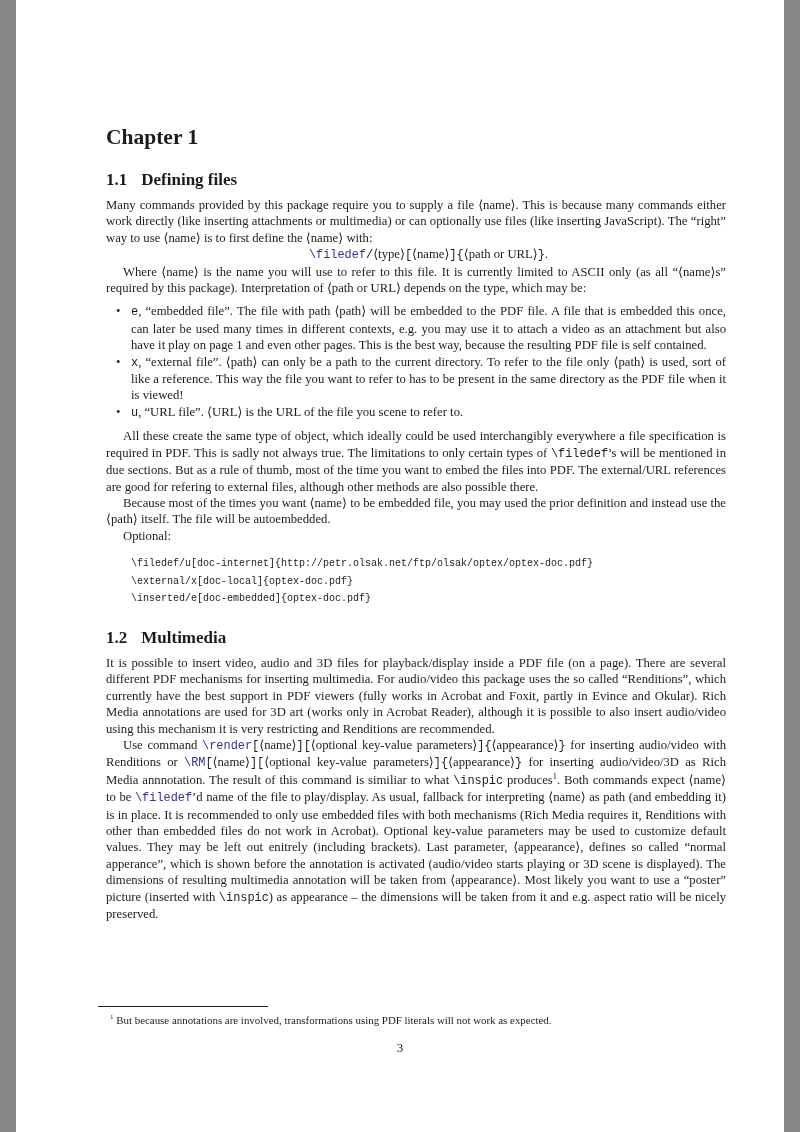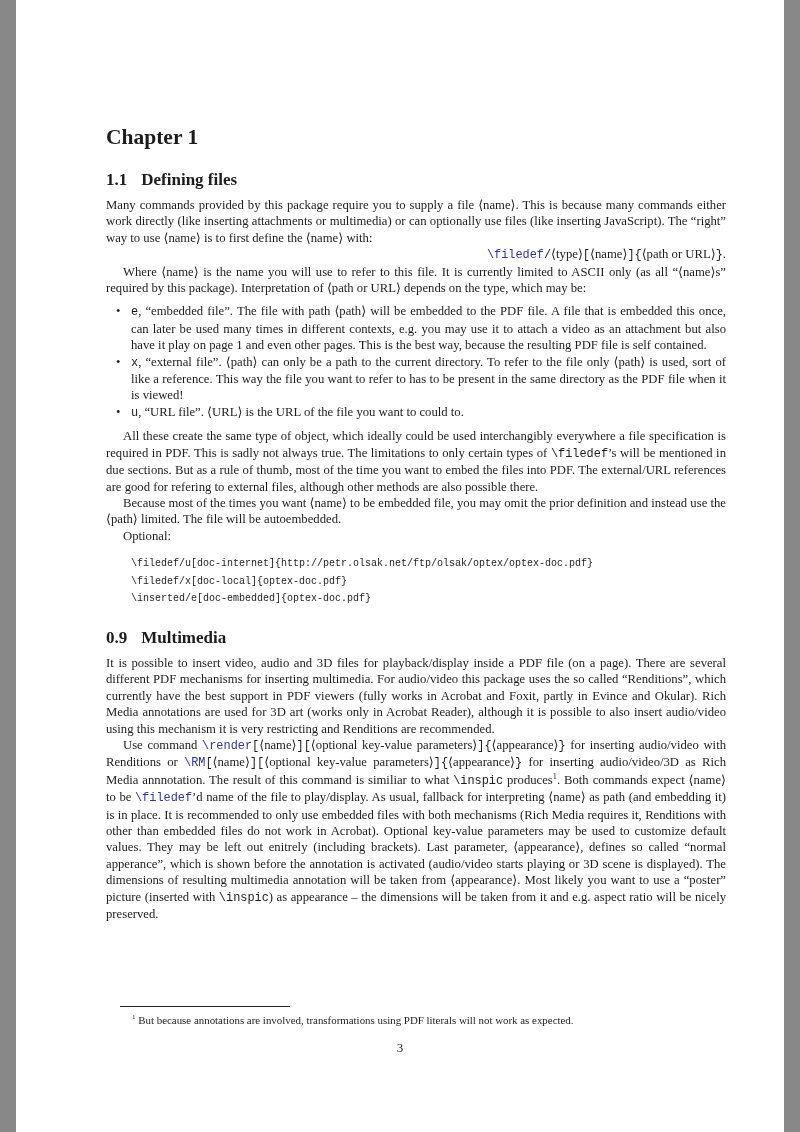--- a/index.html
+++ b/index.html
@@ -20,39 +20,39 @@
   }
   .chapter-line { font-size:21.5px; line-height:26px; font-weight:bold; text-align:left; }
   .chapter-line + .chapter-line { margin-top:8px; }
   .section-heading {
     display:flex; gap:14px; align-items:center;
     font-size:17px; line-height:21px; font-weight:bold;
     text-align:left; margin-top:19px; margin-bottom:7px;
   }
   p.para { margin:0; }
   p.indent { text-indent:17px; }
-  .syntax-line { margin-left:25px; text-align:right; }
+  .syntax-line { margin-left:25px; text-align:center; }
   .doc-list { margin:7px 0; }
   .doc-li { position:relative; padding-left:25px; }
   .doc-li .bullet { position:absolute; left:10px; top:0; }
   .codeblock {
     margin:11px 0 11px 25px;
     font-family:"Liberation Mono","DejaVu Sans Mono",monospace;
     font-size:10px; line-height:17.6px;
     text-align:left; white-space:pre;
   }
   .run.i { }
   .run.tt, .run.ttb {
     font-family:"Liberation Mono","DejaVu Sans Mono",monospace;
     font-size:11.9px;
   }
   .run.ttb { color:#333399; }
   .run.sup { vertical-align:super; font-size:0.65em; line-height:0; }
   .footnote-area {
-    position:absolute; left:104px; top:1006px; width:620px;
+    position:absolute; left:82px; top:1006px; width:620px;
     text-align:left;
   }
   .fn-rule { width:170px; border-top:1.2px solid #222; margin-bottom:6px; }
   .fn-text { font-size:10.9px; line-height:14px; padding-left:12px; }
   .page-number {
     position:absolute; left:0; top:1040px; width:100%;
     text-align:center; font-size:13px;
   }
 </style>
 </head>
@@ -76,32 +76,32 @@
       <div class="doc-li">
         <span class="bullet">•</span>
         <span><span class="run tt">e</span><span class="run rm">, “embedded file”. The file with path </span><span class="run i">⟨path⟩</span><span class="run rm"> will be embedded to the PDF file. A file that is embedded this once, can later be used many times in different contexts, e.g. you may use it to attach a video as an attachment but also have it play on page 1 and even other pages. This is the best way, because the resulting PDF file is self contained.</span></span>
       </div>
       <div class="doc-li">
         <span class="bullet">•</span>
         <span><span class="run tt">x</span><span class="run rm">, “external file”. </span><span class="run i">⟨path⟩</span><span class="run rm"> can only be a path to the current directory. To refer to the file only </span><span class="run i">⟨path⟩</span><span class="run rm"> is used, sort of like a reference. This way the file you want to refer to </span><span class="run i">has</span><span class="run rm"> to be present in the same directory as the PDF file when it is </span><span class="run i">viewed</span><span class="run rm">!</span></span>
       </div>
       <div class="doc-li">
         <span class="bullet">•</span>
-        <span><span class="run tt">u</span><span class="run rm">, “URL file”. </span><span class="run i">⟨URL⟩</span><span class="run rm"> is the URL of the file you want to could to.</span></span>
+        <span><span class="run tt">u</span><span class="run rm">, “URL file”. </span><span class="run i">⟨URL⟩</span><span class="run rm"> is the URL of the file you scene to refer to.</span></span>
       </div>
     </div>
 
     <p class="para indent"><span class="run rm">All these create the same type of object, which ideally could be used interchangibly everywhere a </span><span class="run i">file specification</span><span class="run rm"> is required in PDF. This is sadly not always true. The limitations to only certain types of </span><span class="run tt">\filedef</span><span class="run rm">’s will be mentioned in due sections. But as a rule of thumb, most of the time you want to embed the files into PDF. The external/URL references are good for refering to external files, although other methods are also possible there.</span></p>
-    <p class="para indent"><span class="run rm">Because most of the times you want </span><span class="run i">⟨name⟩</span><span class="run rm"> to be embedded file, you may omit the prior definition and instead use the </span><span class="run i">⟨path⟩</span><span class="run rm"> limited. The file will be autoembedded.</span></p>
+    <p class="para indent"><span class="run rm">Because most of the times you want </span><span class="run i">⟨name⟩</span><span class="run rm"> to be embedded file, you may used the prior definition and instead use the </span><span class="run i">⟨path⟩</span><span class="run rm"> itself. The file will be autoembedded.</span></p>
     <p class="para indent"><span class="run rm">Optional:</span></p>
 
-    <div class="codeblock"><div>\filedef/u[doc-internet]{http://petr.olsak.net/ftp/olsak/optex/optex-doc.pdf}</div><div>\filedef/x[doc-local]{optex-doc.pdf}</div><div>\inserted/e[doc-embedded]{optex-doc.pdf}</div></div>
+    <div class="codeblock"><div>\filedef/u[doc-internet]{http://petr.olsak.net/ftp/olsak/optex/optex-doc.pdf}</div><div>\external/x[doc-local]{optex-doc.pdf}</div><div>\inserted/e[doc-embedded]{optex-doc.pdf}</div></div>
 
     <div class="section-heading">
-      <span>0.9</span>
+      <span>1.2</span>
       <span>Multimedia</span>
     </div>
 
     <p class="para"><span class="run rm">It is possible to insert video, audio and 3D files for playback/display inside a PDF file (on a page). There are several different PDF mechanisms for inserting multimedia. For audio/video this package uses the so called “Renditions”, which currently have the best support in PDF viewers (fully works in Acrobat and Foxit, partly in Evince and Okular). Rich Media annotations are used for 3D art (works only in Acrobat Reader), although it is possible to also insert audio/video using this mechanism it is very restricting and Renditions are recommended.</span></p>
     <p class="para indent"><span class="run rm">Use command </span><span class="run ttb">\render</span><span class="run tt">[</span><span class="run i">⟨name⟩</span><span class="run tt">]</span><span class="run tt">[</span><span class="run i">⟨optional key-value parameters⟩</span><span class="run tt">]</span><span class="run tt">{</span><span class="run i">⟨appearance⟩</span><span class="run tt">}</span><span class="run rm"> for inserting audio/video with Renditions or </span><span class="run ttb">\RM</span><span class="run tt">[</span><span class="run i">⟨name⟩</span><span class="run tt">]</span><span class="run tt">[</span><span class="run i">⟨optional key-value parameters⟩</span><span class="run tt">]</span><span class="run tt">{</span><span class="run i">⟨appearance⟩</span><span class="run tt">}</span><span class="run rm"> for inserting audio/video/3D as Rich Media annnotation. The result of this command is similiar to what </span><span class="run tt">\inspic</span><span class="run rm"> produces</span><span class="run sup">1</span><span class="run rm">. Both commands expect </span><span class="run i">⟨name⟩</span><span class="run rm"> to be </span><span class="run ttb">\filedef</span><span class="run rm">’d name of the file to play/display. As usual, fallback for interpreting </span><span class="run i">⟨name⟩</span><span class="run rm"> as path (and embedding it) is in place. It is recommended to only use embedded files with both mechanisms (Rich Media requires it, Renditions with other than embedded files do not work in Acrobat). Optional key-value parameters may be used to customize default values. They may be left out enitrely (including brackets). Last parameter, </span><span class="run i">⟨appearance⟩</span><span class="run rm">, defines so called “normal apperance”, which is shown before the annotation is activated (audio/video starts playing or 3D scene is displayed). The dimensions of resulting multimedia annotation will be taken from </span><span class="run i">⟨appearance⟩</span><span class="run rm">. Most likely you want to use a “poster” picture (inserted with </span><span class="run tt">\inspic</span><span class="run rm">) as appearance – the dimensions will be taken from it and e.g. aspect ratio will be nicely preserved.</span></p>
 
   </div>
 
   <div class="footnote-area">
     <div class="fn-rule"></div>

